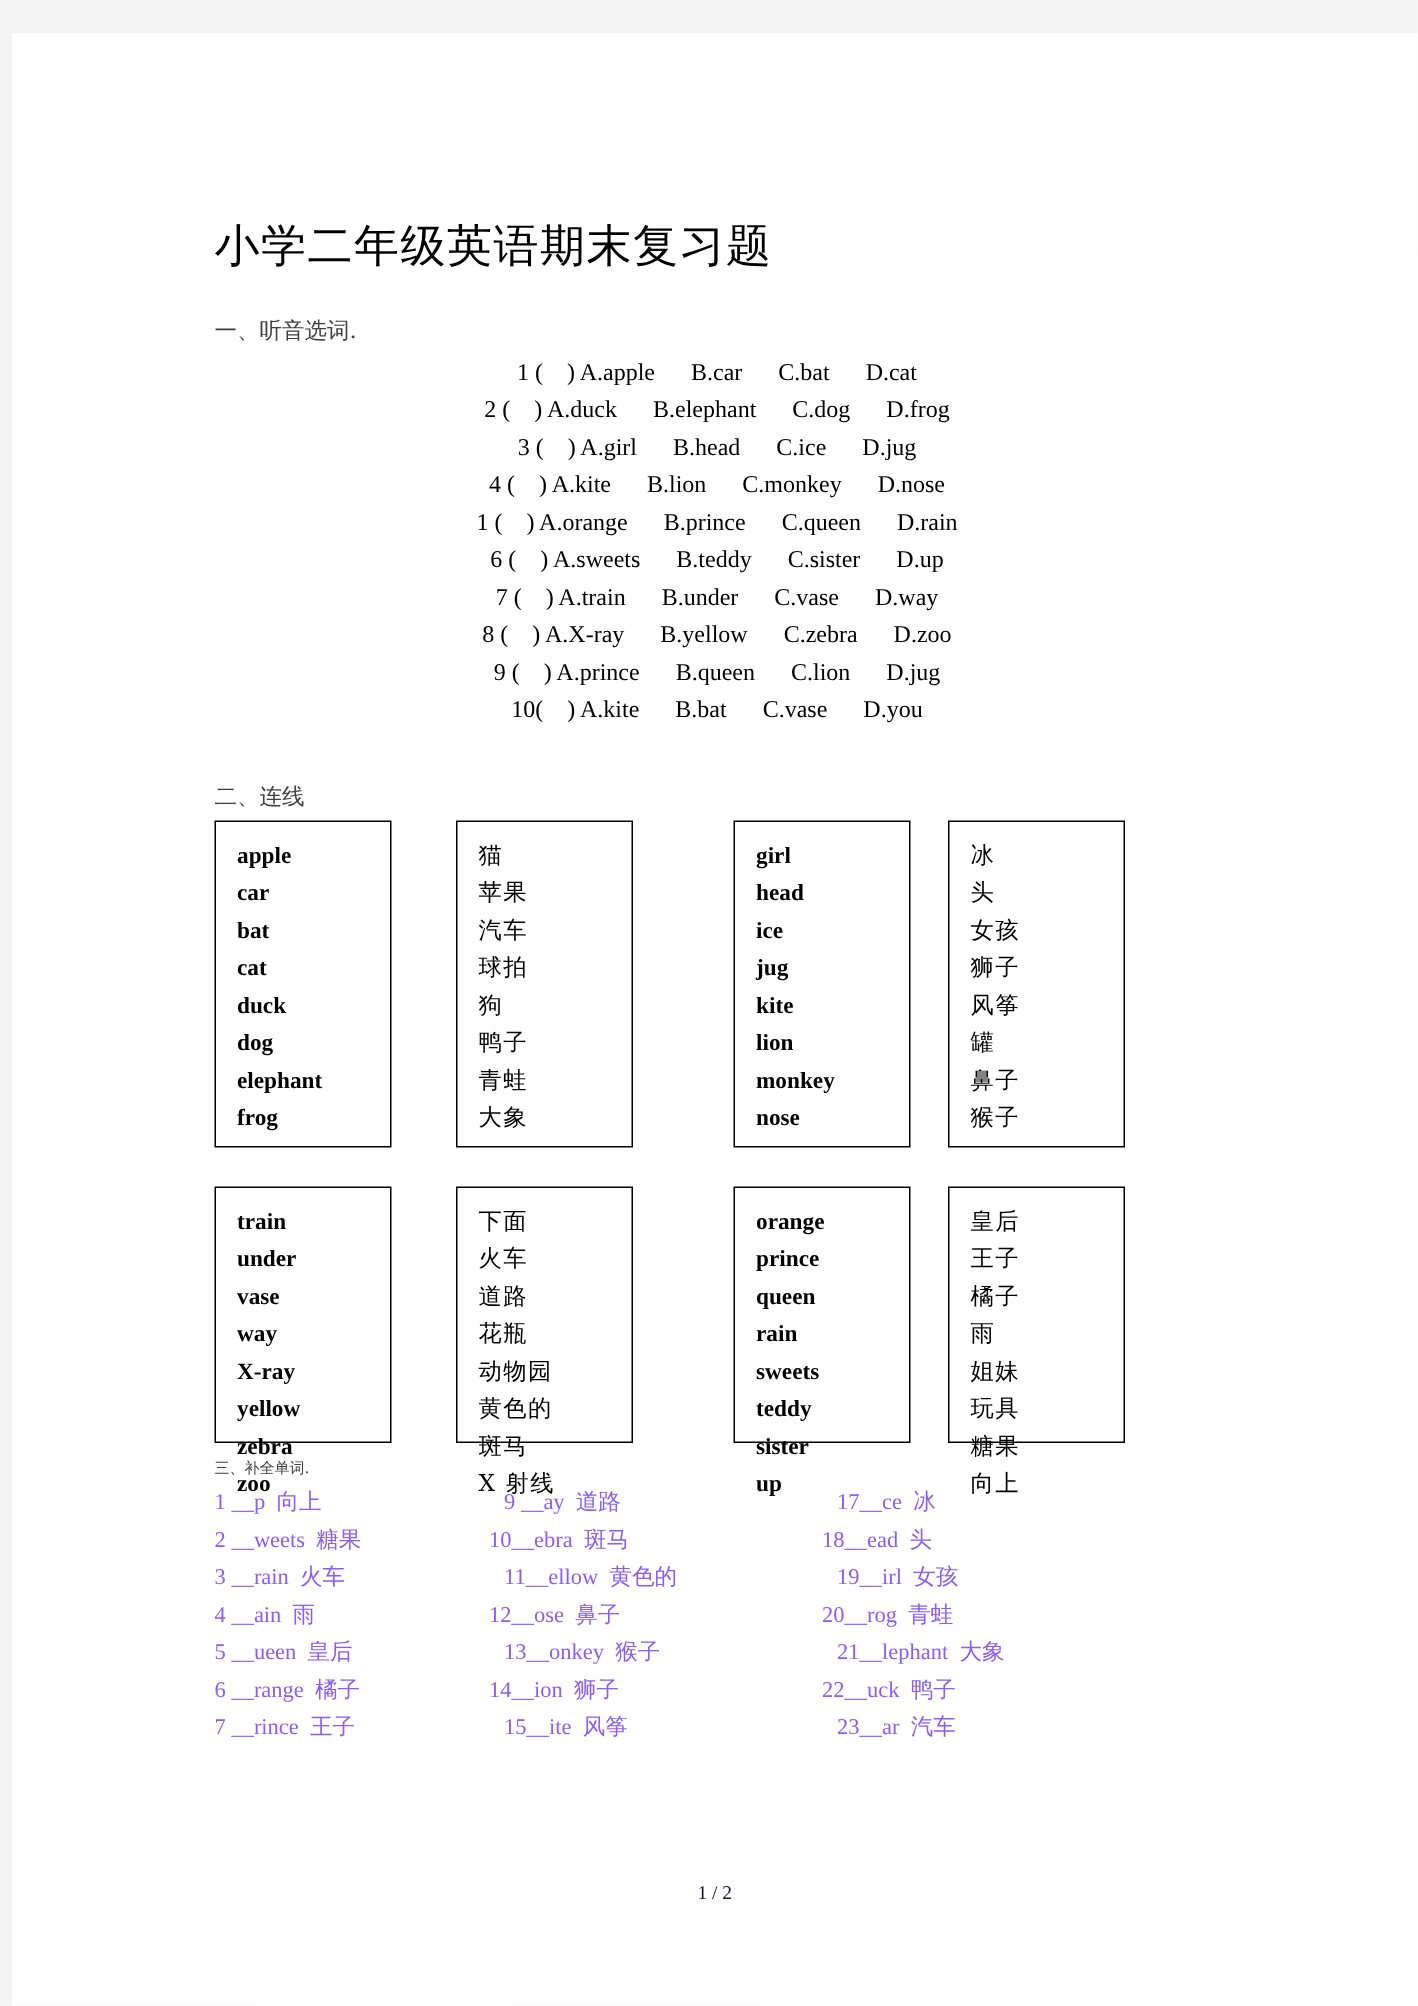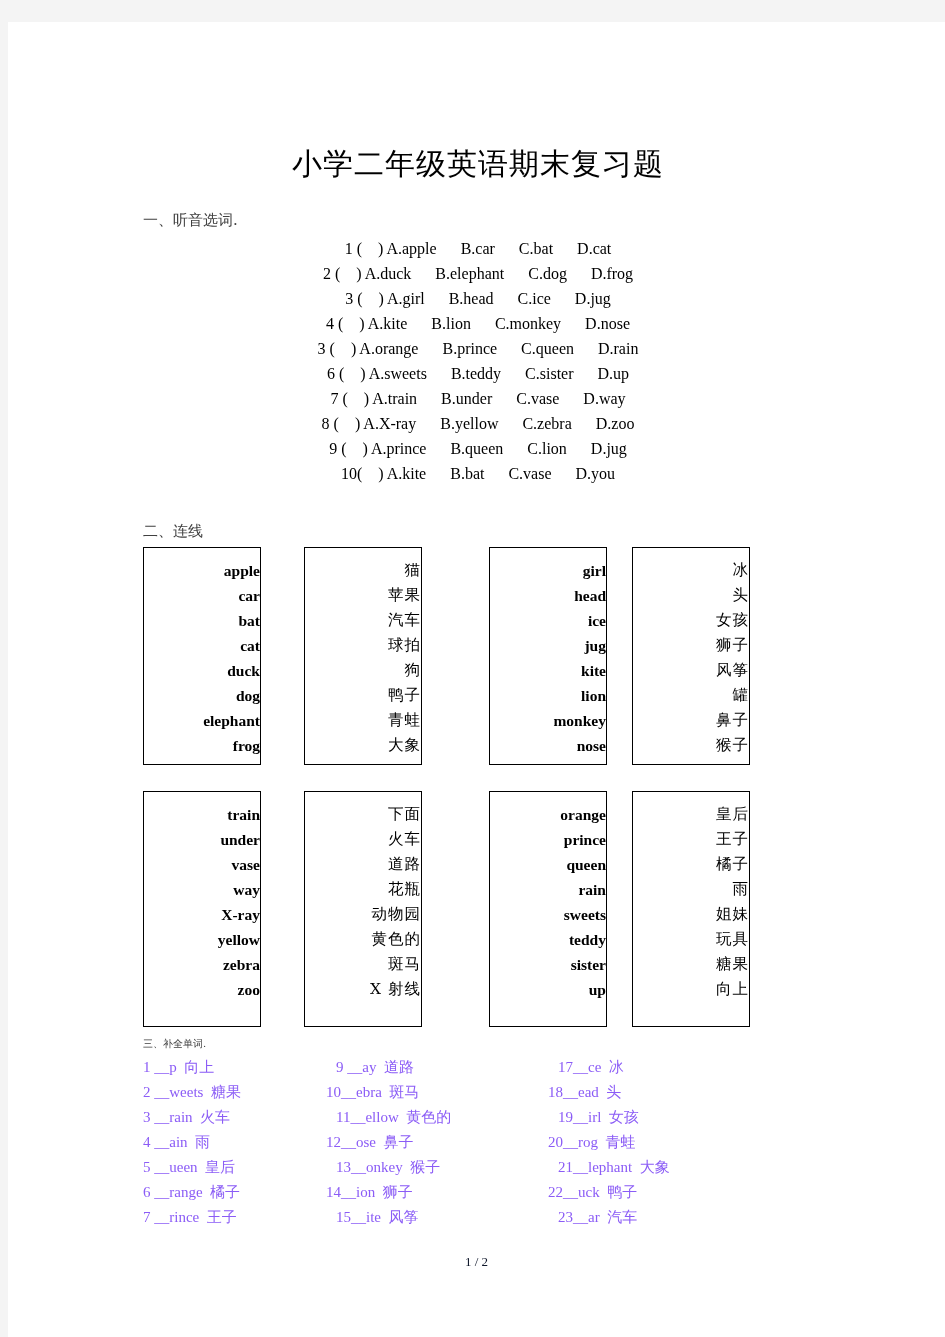--- a/index.html
+++ b/index.html
@@ -23,21 +23,21 @@
   }
   .content {
     position: absolute;
     left: 135px;
     top: 0;
     width: 670px;
   }
 
   
   .doc-title {
-    text-align: center;
+    text-align: left;
     font-size: 30px;
     font-weight: normal;
     letter-spacing: 1px;
     margin: 0;
     padding-top: 122px;
     color: #000;
     font-family: "DejaVu Serif", "Liberation Serif", serif;
   }
 
   
@@ -59,21 +59,20 @@
     white-space: pre;
     color: #000;
     font-family: "Liberation Serif", "DejaVu Serif", serif;
     text-align: center;
   }
 
   
   .box-row {
     display: flex;
     align-items: flex-start;
-    text-align: right;
   }
   .box-row.row1 { margin-top: 0px; }
   .box-row.row2 { margin-top: 26px; }
 
   .mbox {
     border: 1.6px solid #000;
     box-sizing: border-box;
     padding: 10px 0 12px 14px;
   }
   .mbox .item {
@@ -95,21 +94,21 @@
   
   .w-en1 { width: 118px; }
   .w-cn1 { width: 118px; }
   .w-en2 { width: 118px; }
   .w-cn2 { width: 118px; }
   .gap-a { width: 43px; }
   .gap-b { width: 67px; }
   .gap-c { width: 25px; }
 
   .mbox.h1 { height: 218px; }
-  .mbox.h2 { height: 236px; }
+  .mbox.h2 { height: 171px; }
 
   
   .fill-cols {
     display: flex;
     margin-top: 2px;
   }
   .fill-col { }
   .fill-col.c1 { width: 183px; }
   .fill-col.c2 { width: 222px; }
   .fill-col.c3 { width: 240px; }
@@ -141,21 +140,21 @@
   <div class="content">
 
     <h1 class="doc-title">小学二年级英语期末复习题</h1>
 
     <div class="sec-head s1">一、听音选词.</div>
     <div class="listen-list" id="listen-list">
         <div class="listen-row">1 (    ) A.apple      B.car      C.bat      D.cat</div>
         <div class="listen-row">2 (    ) A.duck      B.elephant      C.dog      D.frog</div>
         <div class="listen-row">3 (    ) A.girl      B.head      C.ice      D.jug</div>
         <div class="listen-row">4 (    ) A.kite      B.lion      C.monkey      D.nose</div>
-        <div class="listen-row">3 (    ) A.orange      B.prince      C.queen      D.rain</div>
+        <div class="listen-row">1 (    ) A.orange      B.prince      C.queen      D.rain</div>
         <div class="listen-row">6 (    ) A.sweets      B.teddy      C.sister      D.up</div>
         <div class="listen-row">7 (    ) A.train      B.under      C.vase      D.way</div>
         <div class="listen-row">8 (    ) A.X-ray      B.yellow      C.zebra      D.zoo</div>
         <div class="listen-row">9 (    ) A.prince      B.queen      C.lion      D.jug</div>
         <div class="listen-row">10(    ) A.kite      B.bat      C.vase      D.you</div>
       </div>
 
     <div class="sec-head s2">二、连线</div>
 
     <div class="box-row row1">

